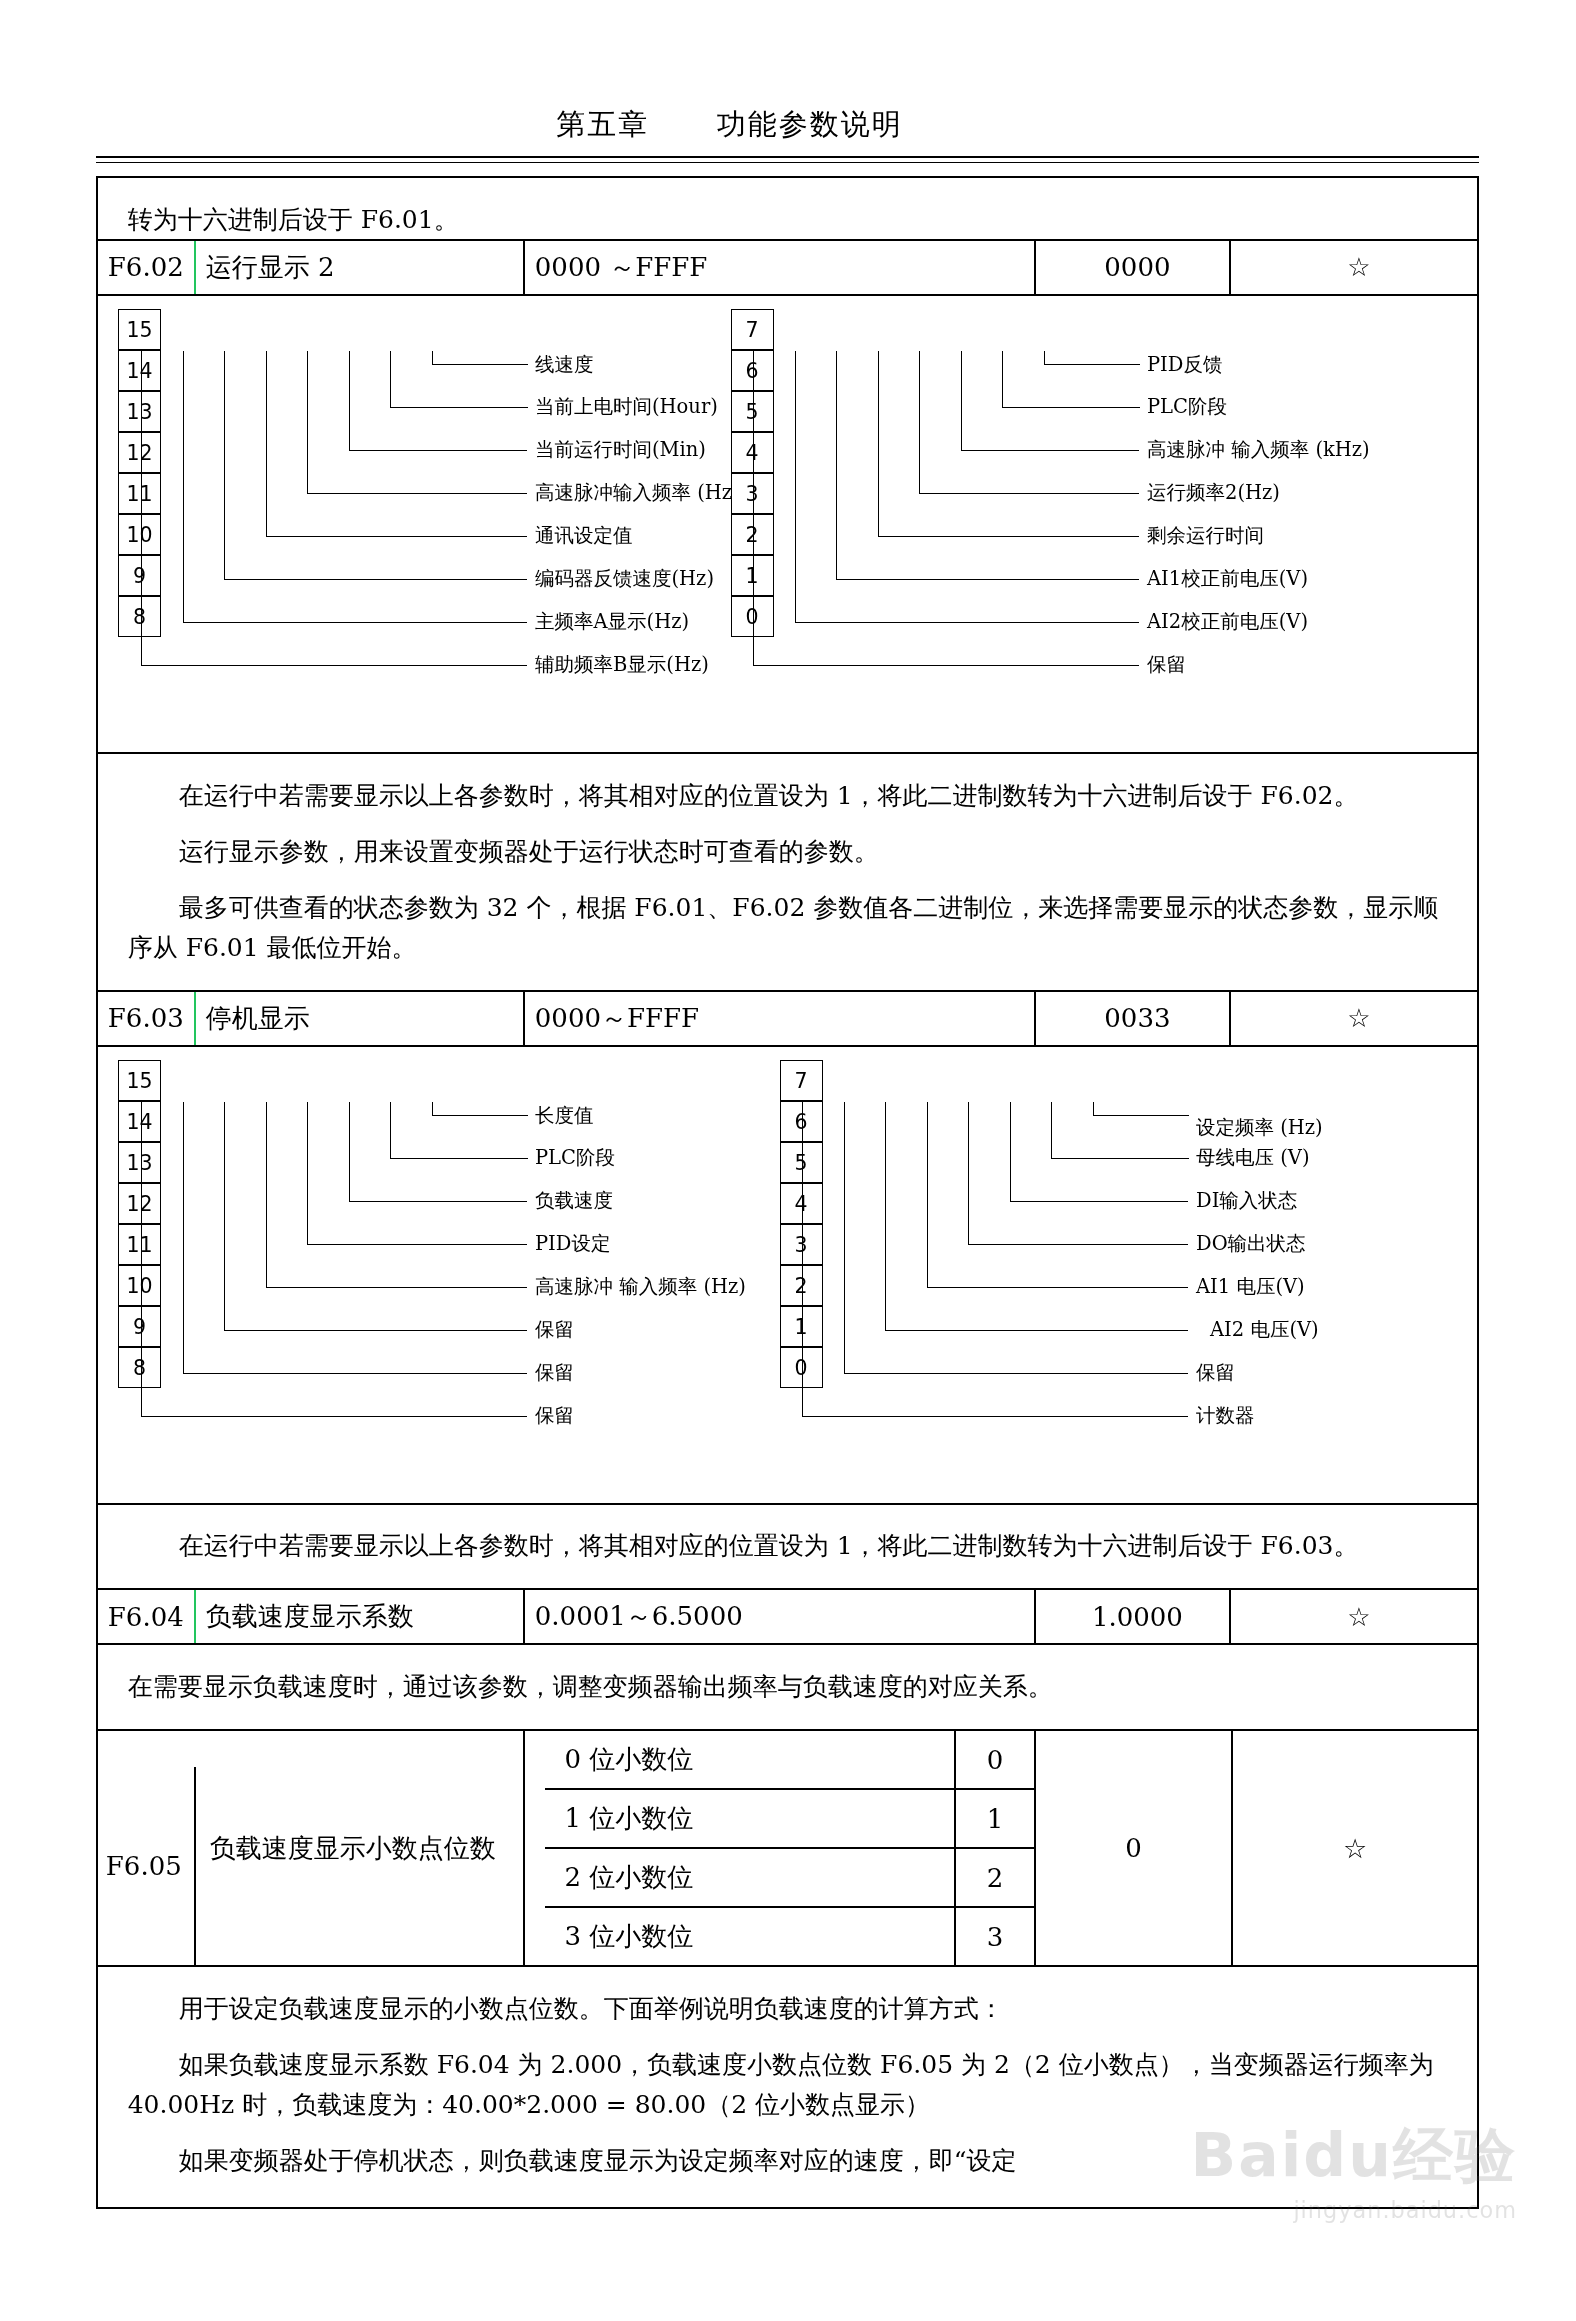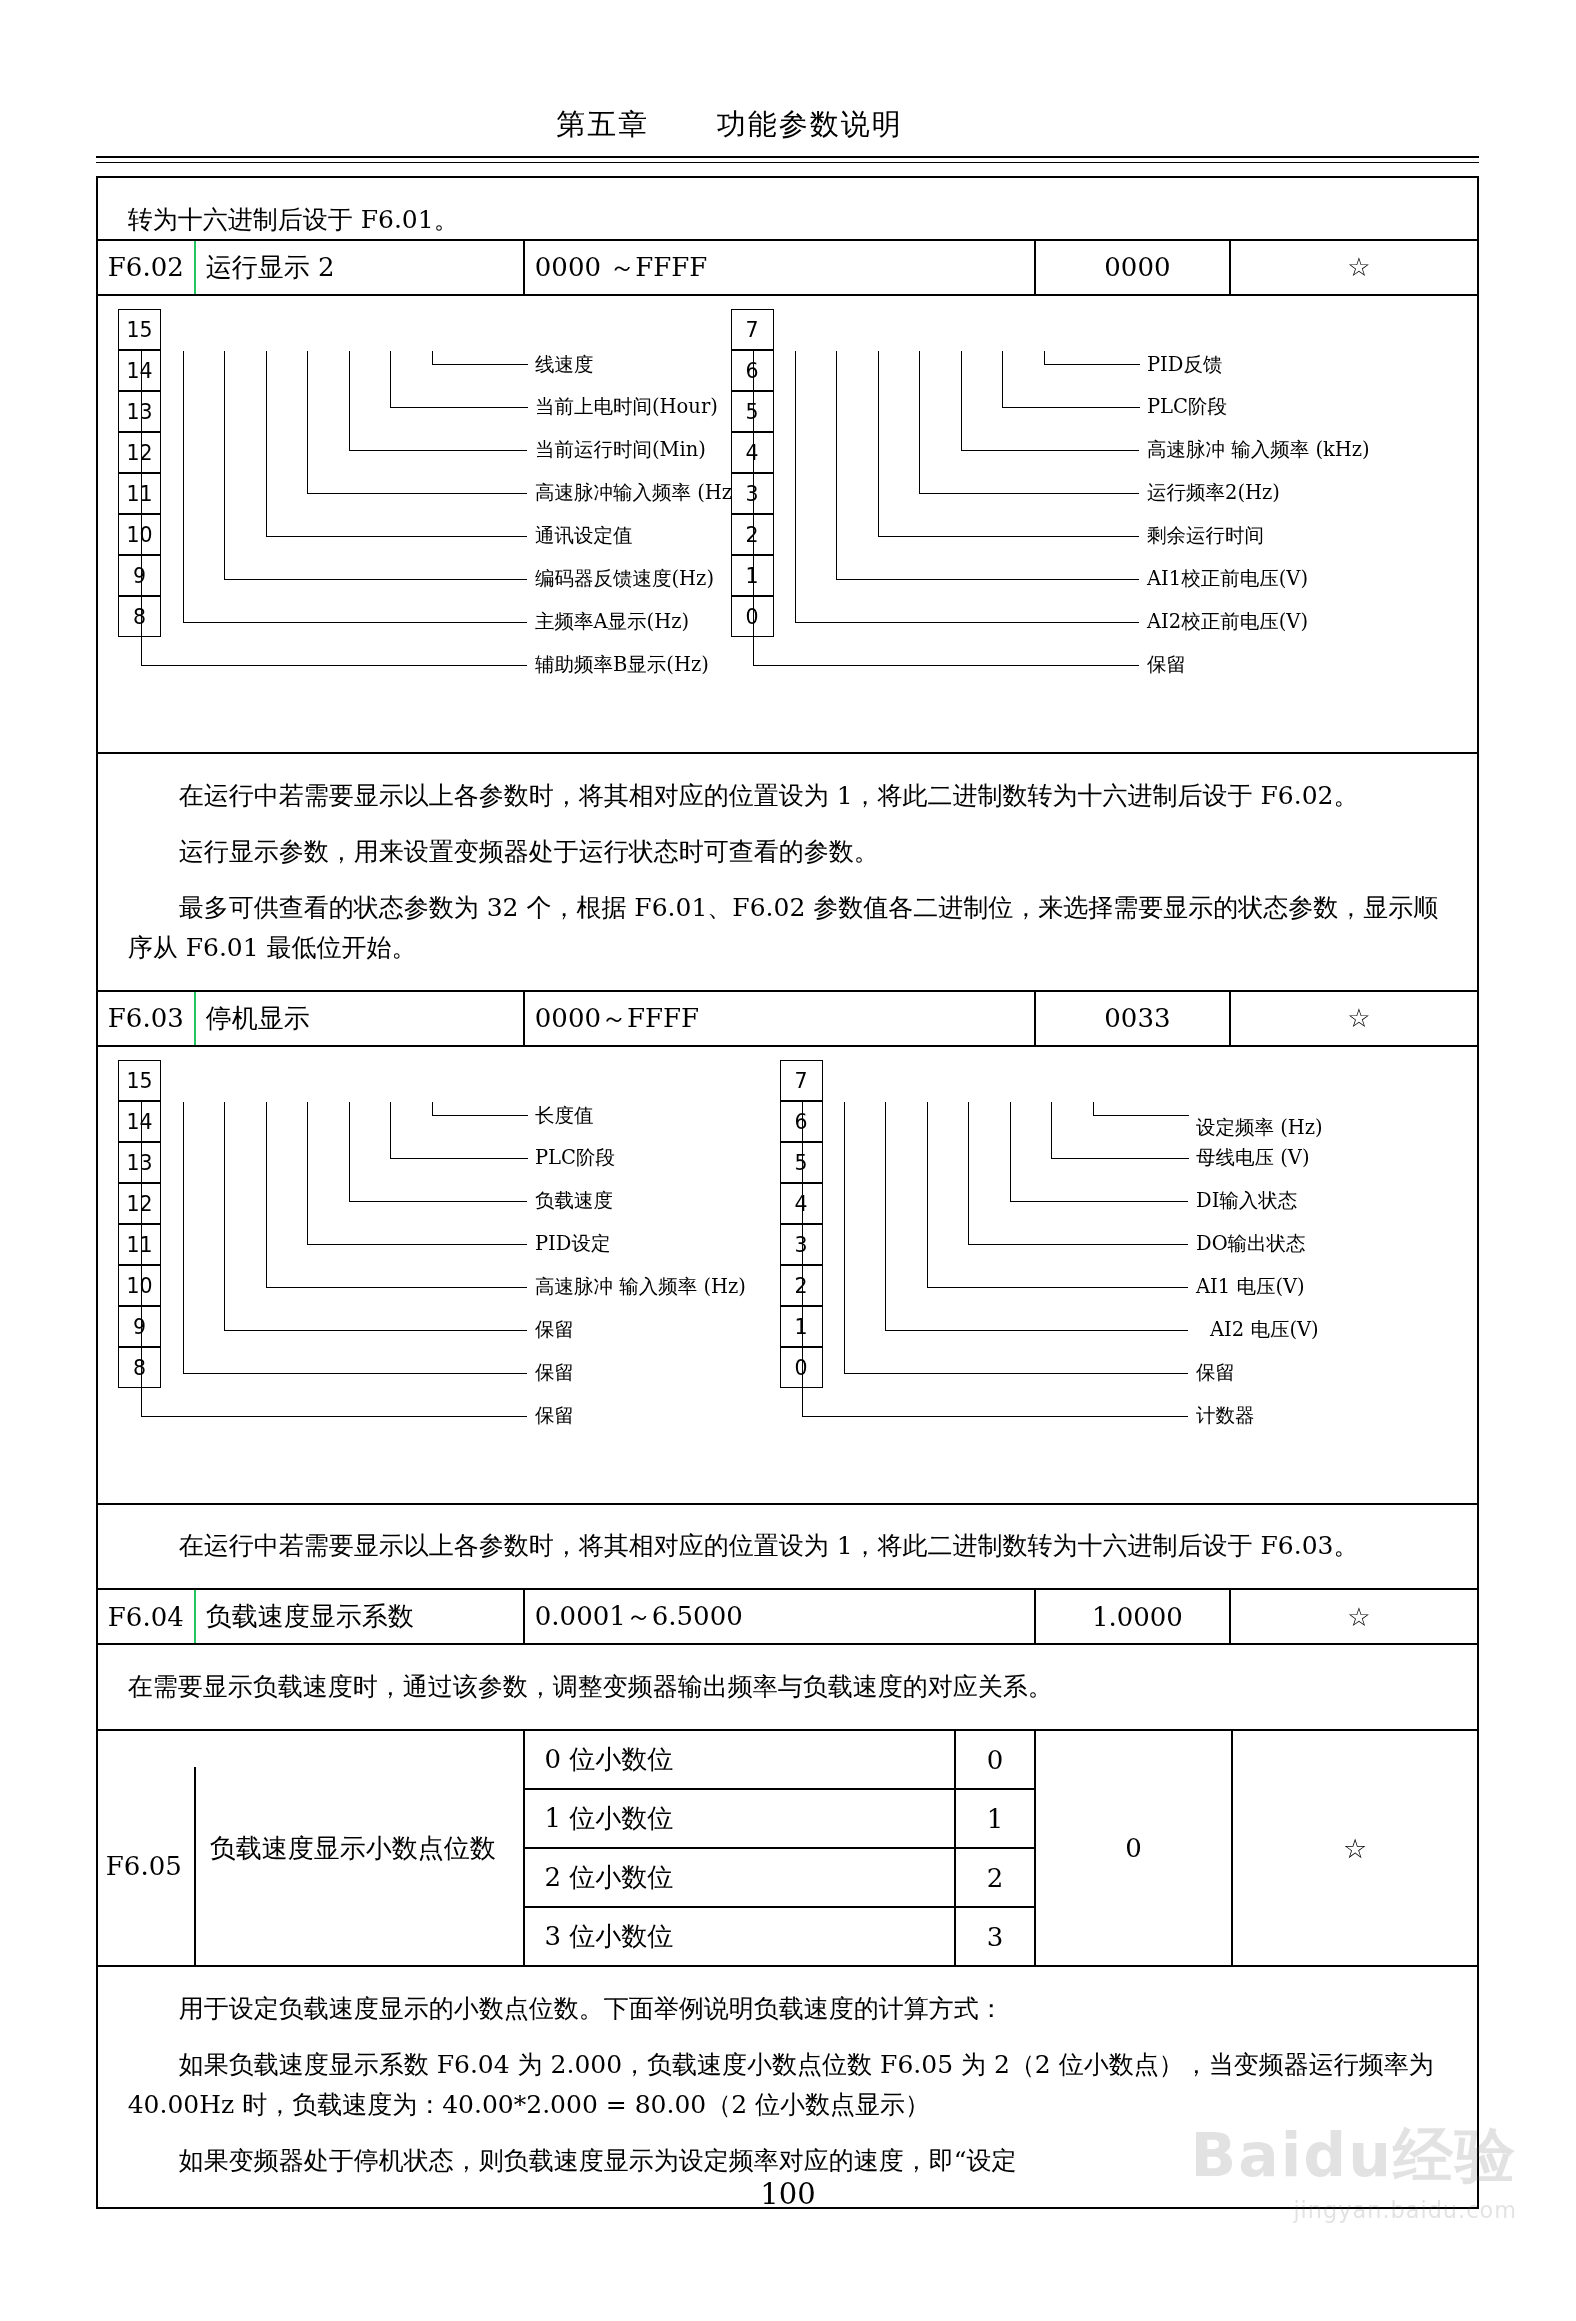--- a/index.html
+++ b/index.html
@@ -94,21 +94,21 @@
     font-family:"DejaVu Serif","Liberation Serif",serif;font-size:26px;
     padding-left:7.8px;box-sizing:border-box;margin-top:36px;
   }
   .f605 .name{
     width:329px;border-right:2px solid #000;
     display:flex;align-items:center;
     font-family:"DejaVu Serif","Liberation Serif",serif;font-size:26px;
     padding-left:13.7px;box-sizing:border-box;line-height:37px;
   }
   .f605 .opts{width:511px;border-right:2px solid #000;box-sizing:border-box;}
-  .f605 .opt{display:flex;height:57px;}
+  .f605 .opt{display:flex;height:57px;margin-left:20px;}
   .f605 .opt:not(:last-child){border-bottom:2px solid #000;}
   .f605 .opt .otxt{
     flex:1;display:flex;align-items:center;padding-left:19.5px;
     font-family:"DejaVu Serif","Liberation Serif",serif;font-size:26px;
     border-right:2px solid #000;box-sizing:border-box;
   }
   .f605 .opt .oval{
     width:78px;display:flex;align-items:center;justify-content:center;
     font-family:"DejaVu Serif","Liberation Serif",serif;font-size:26px;
   }
@@ -401,16 +401,15 @@
       <p class="indent">如果变频器处于停机状态，则负载速度显示为设定频率对应的速度，即“设定</p>
     </div>
 
   </div>
 
   <div class="wm">
     <div class="big">Baidu经验</div>
     <div class="small">jingyan.baidu.com</div>
   </div>
 
-  <div class="pgnum">100</div>
 
 </div>
 
 
 </body></html>

